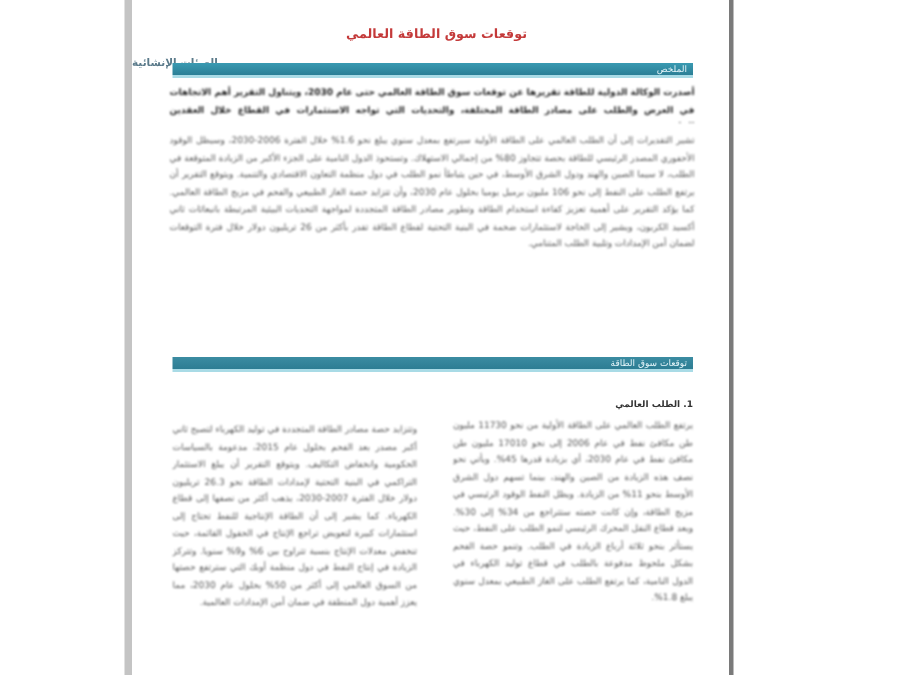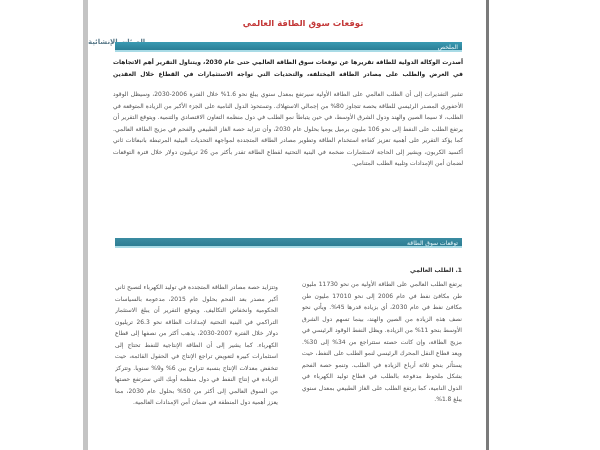--- a/index.html
+++ b/index.html
@@ -15,21 +15,21 @@
   }
   .page {
     position: absolute; left: 88px; top: 0; width: 398px; height: 450px; background: #ffffff;
     direction: rtl;
   }
   .kicker {
     position: absolute; top: 6px; left: 0; width: 398px; text-align: left;
     font-size: 7px; color: #5a7a8a; font-weight: bold; filter: blur(0.4px); margin-top: 32px;
   }
   .doc-title {
-    position: absolute; top: 18px; left: 16px; width: 398px; text-align: center;
+    position: absolute; top: 18px; left: 4px; width: 398px; text-align: center;
     font-size: 8.5px; color: #c43a3a; font-weight: bold; filter: blur(0.4px);
   }
   .section-bar {
     position: absolute; left: 27px; width: 347px; height: 10px;
     background: linear-gradient(#3a9ab2, #2b7f96); border-bottom: 2px solid #a9dbe6;
     color: #e6f6fa; font-size: 6px; line-height: 10px; padding-right: 4px; box-sizing: border-box;
     text-align: right;
   }
   .bar-1 { top: 42px; }
   .bar-2 { top: 238px; background: linear-gradient(#3b8ca2, #2d7d93); }

